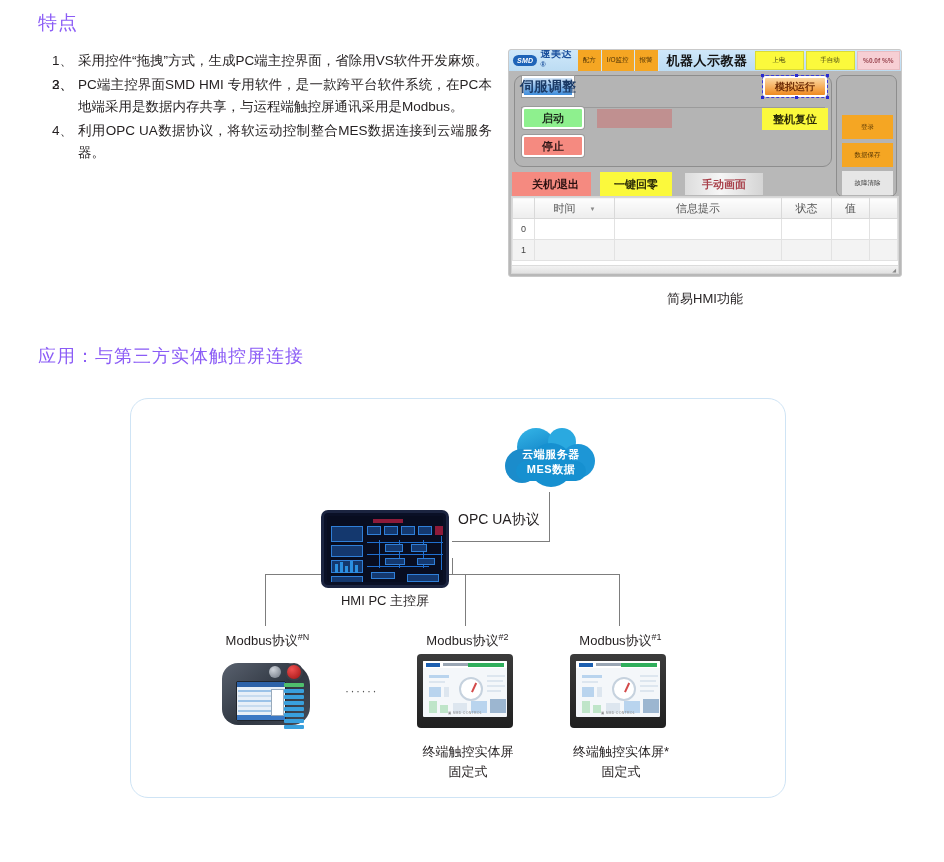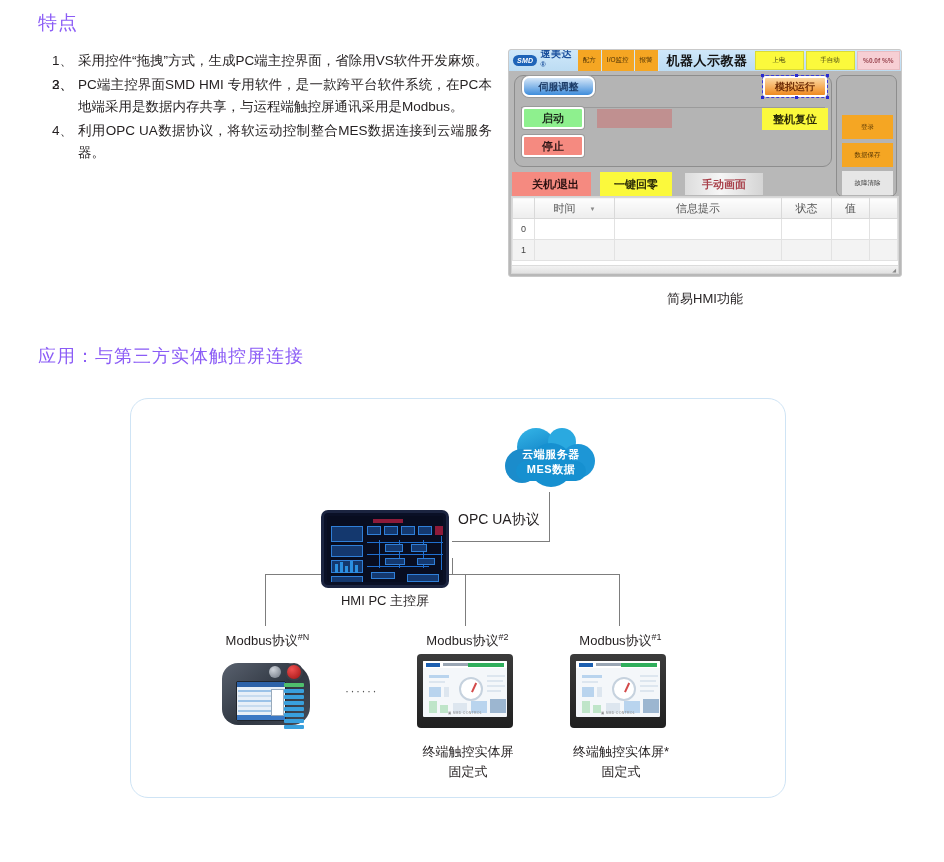--- a/index.html
+++ b/index.html
@@ -139,23 +139,23 @@
     left: 6px; right: 6px; top: 31px;
     height: 1px; background: #9b9b9b;
   }
   .btn {
     position: absolute;
     display: flex; align-items: center; justify-content: center;
     font-size: 11px;
     font-weight: bold;
     white-space: nowrap;
   }
-  .b-servo  { left: 13px;  top: 5px;   width: 73px; height: 21px;
+  .b-servo  { left: 13px;  top: 5px;   width: 52px; height: 21px;
               background: linear-gradient(#d4e6f8,#3f8ddb); color: #1b3a66;
-              border: 2px solid #fff; border-radius: 7px; font-size: 10px;
+              border: 2px solid #fff; border-radius: 0; font-size: 14px;
               box-shadow: 0 0 0 1px #9a9a9a; }
   .b-sim    { left: 254px; top: 5px;   width: 64px; height: 21px;
               background: linear-gradient(#fcd9a4,#ef8a1f); color: #6e2d07;
               border: 2px solid #fff; border-radius: 3px; font-size: 10px;
               outline: 1px dashed #3b3bdc; }
   .b-sim .hnd { position:absolute; width:3px; height:3px; background:#2a2ad0; }
   .b-sim .h1{left:-4px;top:-4px}.b-sim .h2{right:-4px;top:-4px}
   .b-sim .h3{left:-4px;bottom:-4px}.b-sim .h4{right:-4px;bottom:-4px}
   .b-sim .h5{left:50%;top:-4px}.b-sim .h6{left:50%;bottom:-4px}
   .b-start  { left: 13px;  top: 36px;  width: 62px; height: 22px;

